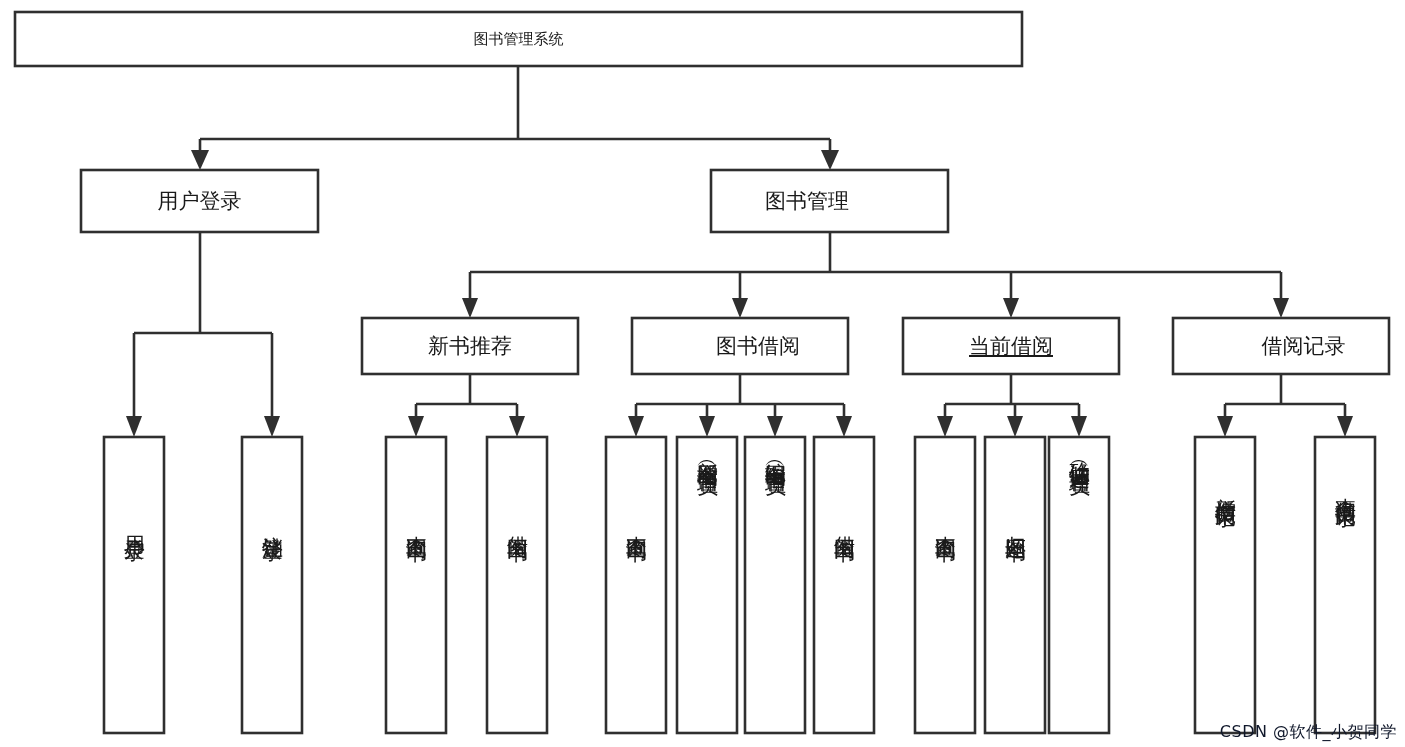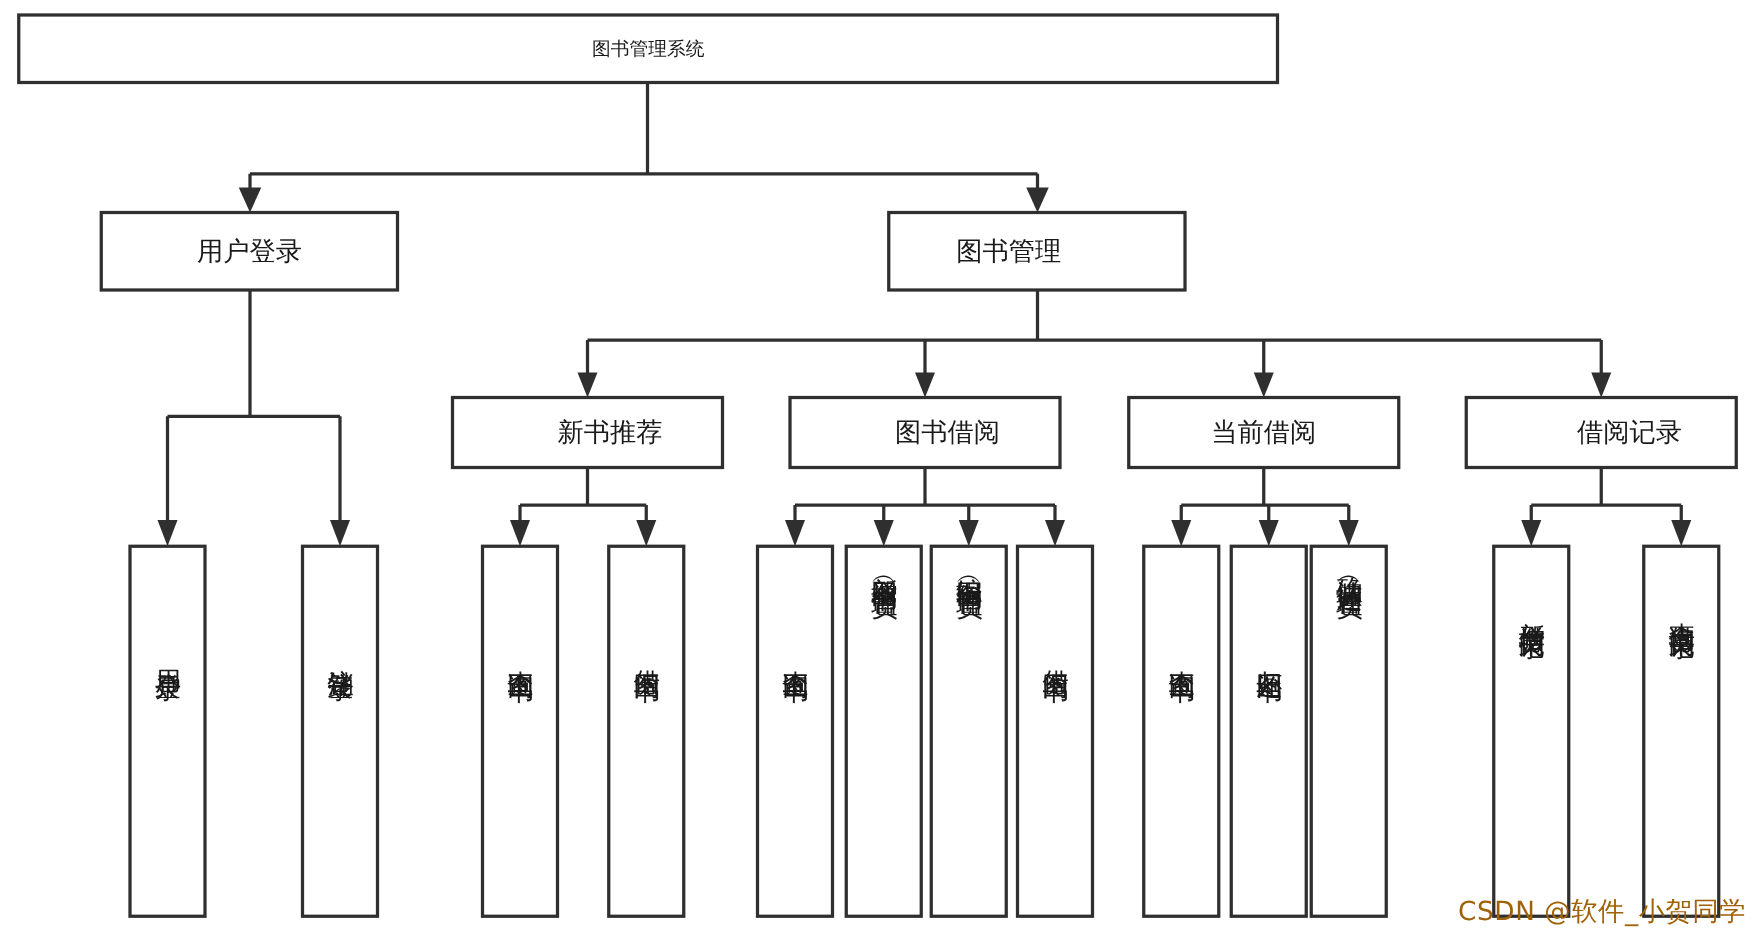--- a/index.html
+++ b/index.html
@@ -71,22 +71,22 @@
     white-space: nowrap;
   }
   .title-label {
     font-size: 15px;
   }
   #watermark {
     position: absolute;
     right: 8px;
     bottom: 4px;
     font-family: "DejaVu Sans", "Liberation Sans", sans-serif;
-    font-size: 21px;
-    color: #a16207;
+    font-size: 16px;
+    color: #0f172a;
     letter-spacing: 0.5px;
     white-space: nowrap;
     pointer-events: none;
   }
 </style>
 </head>
 <body>
 
 <div id="diagram-root">
 
@@ -177,23 +177,23 @@
       <rect class="node-rect" x="1195" y="437" width="60" height="296"></rect>
       <rect class="node-rect" x="1315" y="437" width="60" height="296"></rect>
     </g>
   </svg>
 
   <div class="hnode-label title-label" style="left:15px; top:12px; width:1007px; height:54px;">图书管理系统</div>
 
   <div class="hnode-label" style="left:81px; top:170px; width:237px; height:62px;">用户登录</div>
   <div class="hnode-label" style="left:711px; top:170px; width:192px; height:62px;">图书管理</div>
 
-  <div class="hnode-label" style="left:362px; top:318px; width:216px; height:56px;padding-left:18px;">新书推荐</div>
+  <div class="hnode-label" style="left:362px; top:318px; width:216px; height:56px;">新书推荐</div>
   <div class="hnode-label" style="left:632px; top:318px; width:216px; height:56px;padding-left:18px;">图书借阅</div>
-  <div class="hnode-label" style="left:903px; top:318px; width:216px; height:56px;">当前借阅</div>
+  <div class="hnode-label" style="left:903px; top:318px; width:216px; height:56px;text-decoration:underline;">当前借阅</div>
   <div class="hnode-label" style="left:1173px; top:318px; width:261px; height:56px;">借阅记录</div>
 
   <div class="leaf-label-wrap" style="left:104px; top:519px; width:60px;">
     <span class="leaf-label-text">用户登录</span>
   </div>
   <div class="leaf-label-wrap" style="left:242px; top:519px; width:60px;">
     <span class="leaf-label-text">注销登录</span>
   </div>
   <div class="leaf-label-wrap" style="left:386px; top:519px; width:60px;">
     <span class="leaf-label-text">查询图书</span>

